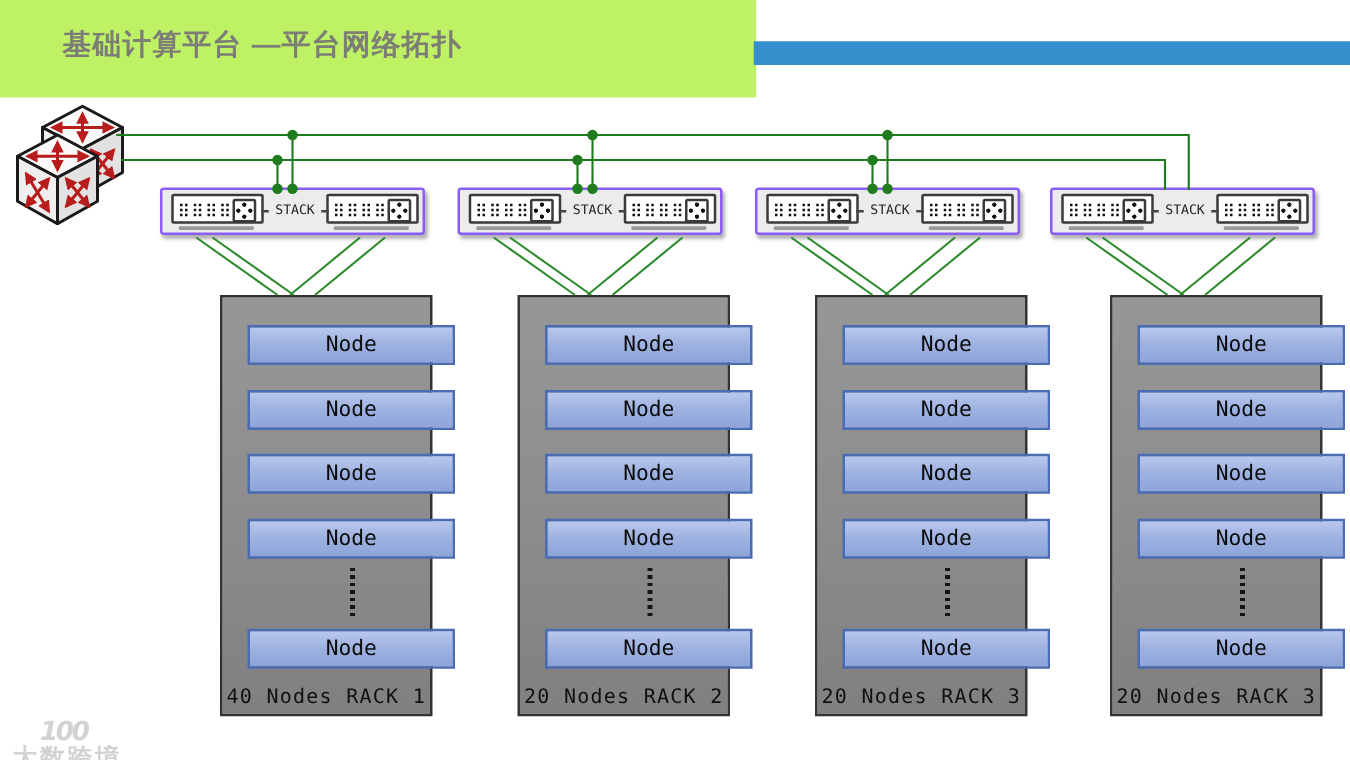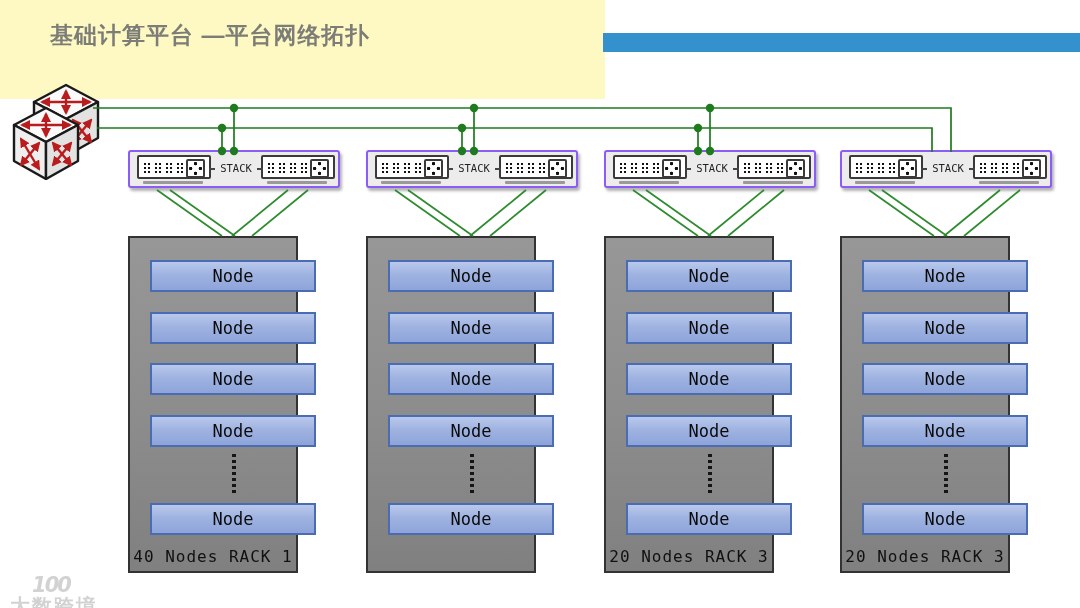--- a/index.html
+++ b/index.html
@@ -1,20 +1,20 @@
 <!DOCTYPE html>
 <html><head>
 <meta charset="utf-8">
 <style>
   html,body{margin:0;padding:0;background:#fff;}
   #stage{position:relative;width:1080px;height:608px;background:#ffffff;overflow:hidden;
          font-family:"DejaVu Sans Mono","Liberation Mono",monospace;}
 
   
-  .banner{position:absolute;left:0;top:0;width:605px;height:99px;background:#fef9c3;}
+  .banner{position:absolute;left:0;top:0;width:605px;height:78px;background:#bef264;}
   .banner-title{position:absolute;left:50px;top:20px;font-family:"Liberation Sans",sans-serif;
                 font-weight:bold;font-size:23px;color:#7D7D78;letter-spacing:1px;white-space:nowrap;}
   .accent-bar{position:absolute;left:603px;top:33px;width:477px;height:19px;background:#3590CE;}
 
   
   .core{position:absolute;left:6px;top:80px;width:102px;height:100px;}
 
   
   .links{position:absolute;left:0;top:0;width:1080px;height:608px;z-index:6;pointer-events:none;}
 
@@ -35,21 +35,21 @@
       radial-gradient(circle at 18% 50%,#111 1.5px,transparent 1.9px),
       radial-gradient(circle at 82% 50%,#111 1.5px,transparent 1.9px);}
   .sbase{position:absolute;top:29px;width:60px;height:3px;background:#9A9A9A;border-radius:1px;}
   .stack-label{position:absolute;left:85px;top:10px;width:42px;text-align:center;
                font-size:10.5px;color:#222;}
   .sline{position:absolute;top:16px;width:6px;height:2px;background:#444;}
 
   
   .rack{position:absolute;top:236px;width:170px;height:337px;box-sizing:border-box;
         background:linear-gradient(180deg,#979797 0%,#8C8C8C 55%,#808080 100%);
-        border:2px solid #333333;z-index:2;}
+        border:2px solid #333333;z-index:2;margin-left:48px;}
   .node{position:absolute;left:20px;width:166px;height:32px;box-sizing:border-box;
         border:2px solid #4A6CB3;
         background:linear-gradient(180deg,#B9C8EC 0%,#9FB3E1 45%,#8EA4DA 100%);
         text-align:center;line-height:28px;font-size:17px;color:#0B0B0B;}
   .n1{top:22px}.n2{top:74px}.n3{top:125px}.n4{top:177px}.n5{top:265px}
   .more-dots{position:absolute;left:102px;top:216px;width:3.5px;height:42px;
         background:repeating-linear-gradient(180deg,#151515 0 3px,transparent 3px 6px);}
   .rack-label{position:absolute;left:0;top:309px;width:100%;text-align:center;
         font-size:16px;letter-spacing:1px;color:#101010;}
 
@@ -166,20 +166,21 @@
     <div class="rack-label">40 Nodes RACK 1</div>
   </div>
 
   <div class="rack" style="left:366px">
     <div class="node n1">Node</div>
     <div class="node n2">Node</div>
     <div class="node n3">Node</div>
     <div class="node n4">Node</div>
     <div class="more-dots"></div>
     <div class="node n5">Node</div>
+    <div class="rack-label">20 Nodes RACK 2</div>
   </div>
 
   <div class="rack" style="left:604px">
     <div class="node n1">Node</div>
     <div class="node n2">Node</div>
     <div class="node n3">Node</div>
     <div class="node n4">Node</div>
     <div class="more-dots"></div>
     <div class="node n5">Node</div>
     <div class="rack-label">20 Nodes RACK 3</div>

